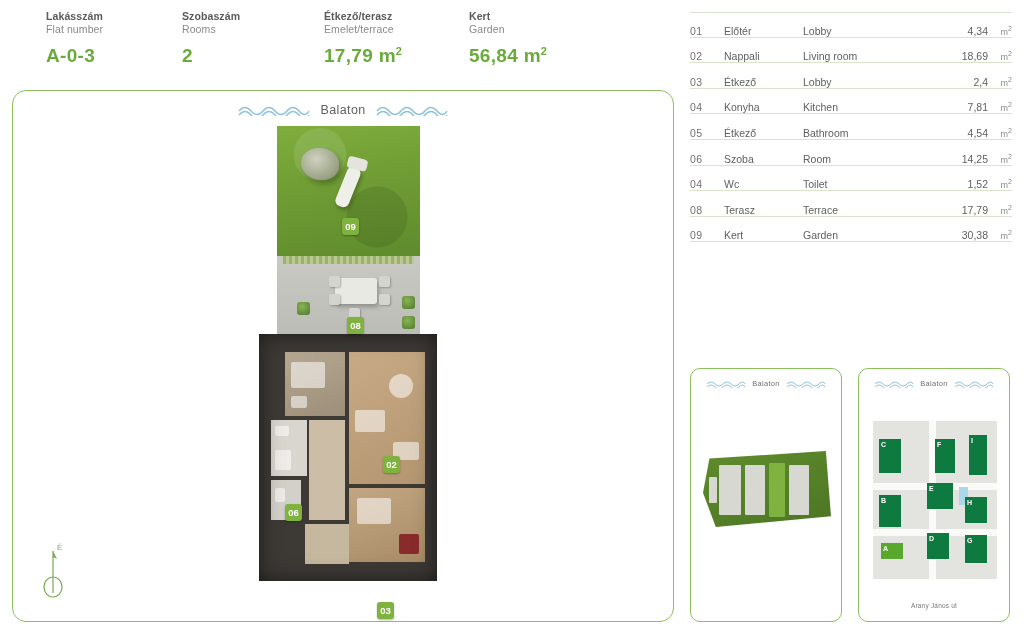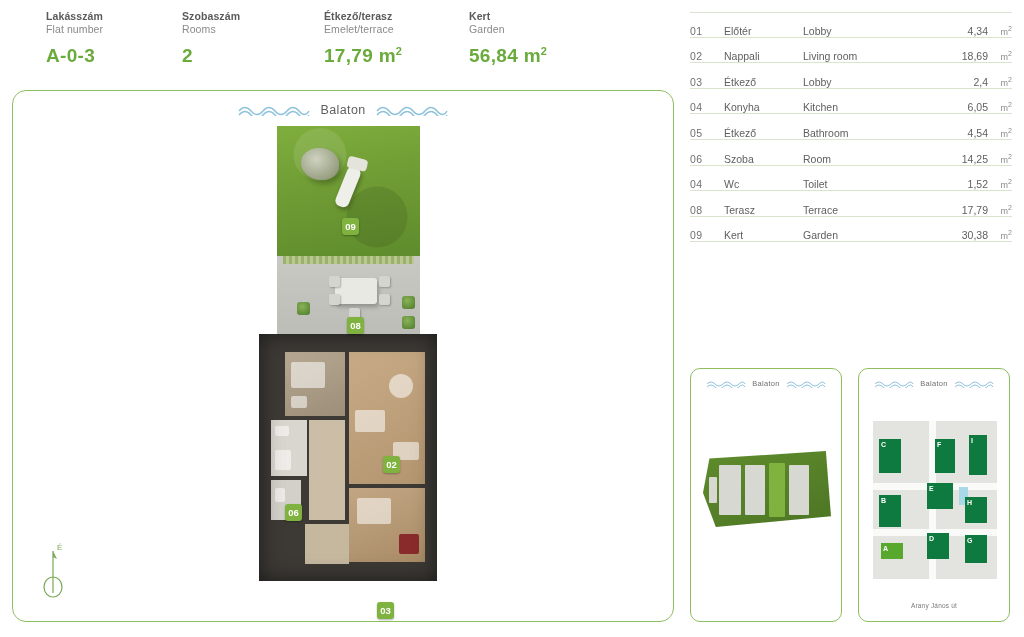--- a/index.html
+++ b/index.html
@@ -363,21 +363,21 @@
     <div class="num">03</div>
     <div class="hu">Étkező</div>
     <div class="en">Lobby</div>
     <div class="area">2,4</div>
     <div class="unit"><span>m</span><sup>2</sup></div>
   </div>
   <div class="trow">
     <div class="num">04</div>
     <div class="hu">Konyha</div>
     <div class="en">Kitchen</div>
-    <div class="area">6,05</div>
+    <div class="area">7,81</div>
     <div class="unit"><span>m</span><sup>2</sup></div>
   </div>
   <div class="trow">
     <div class="num">05</div>
     <div class="hu">Étkező</div>
     <div class="en">Bathroom</div>
     <div class="area">4,54</div>
     <div class="unit"><span>m</span><sup>2</sup></div>
   </div>
   <div class="trow">

